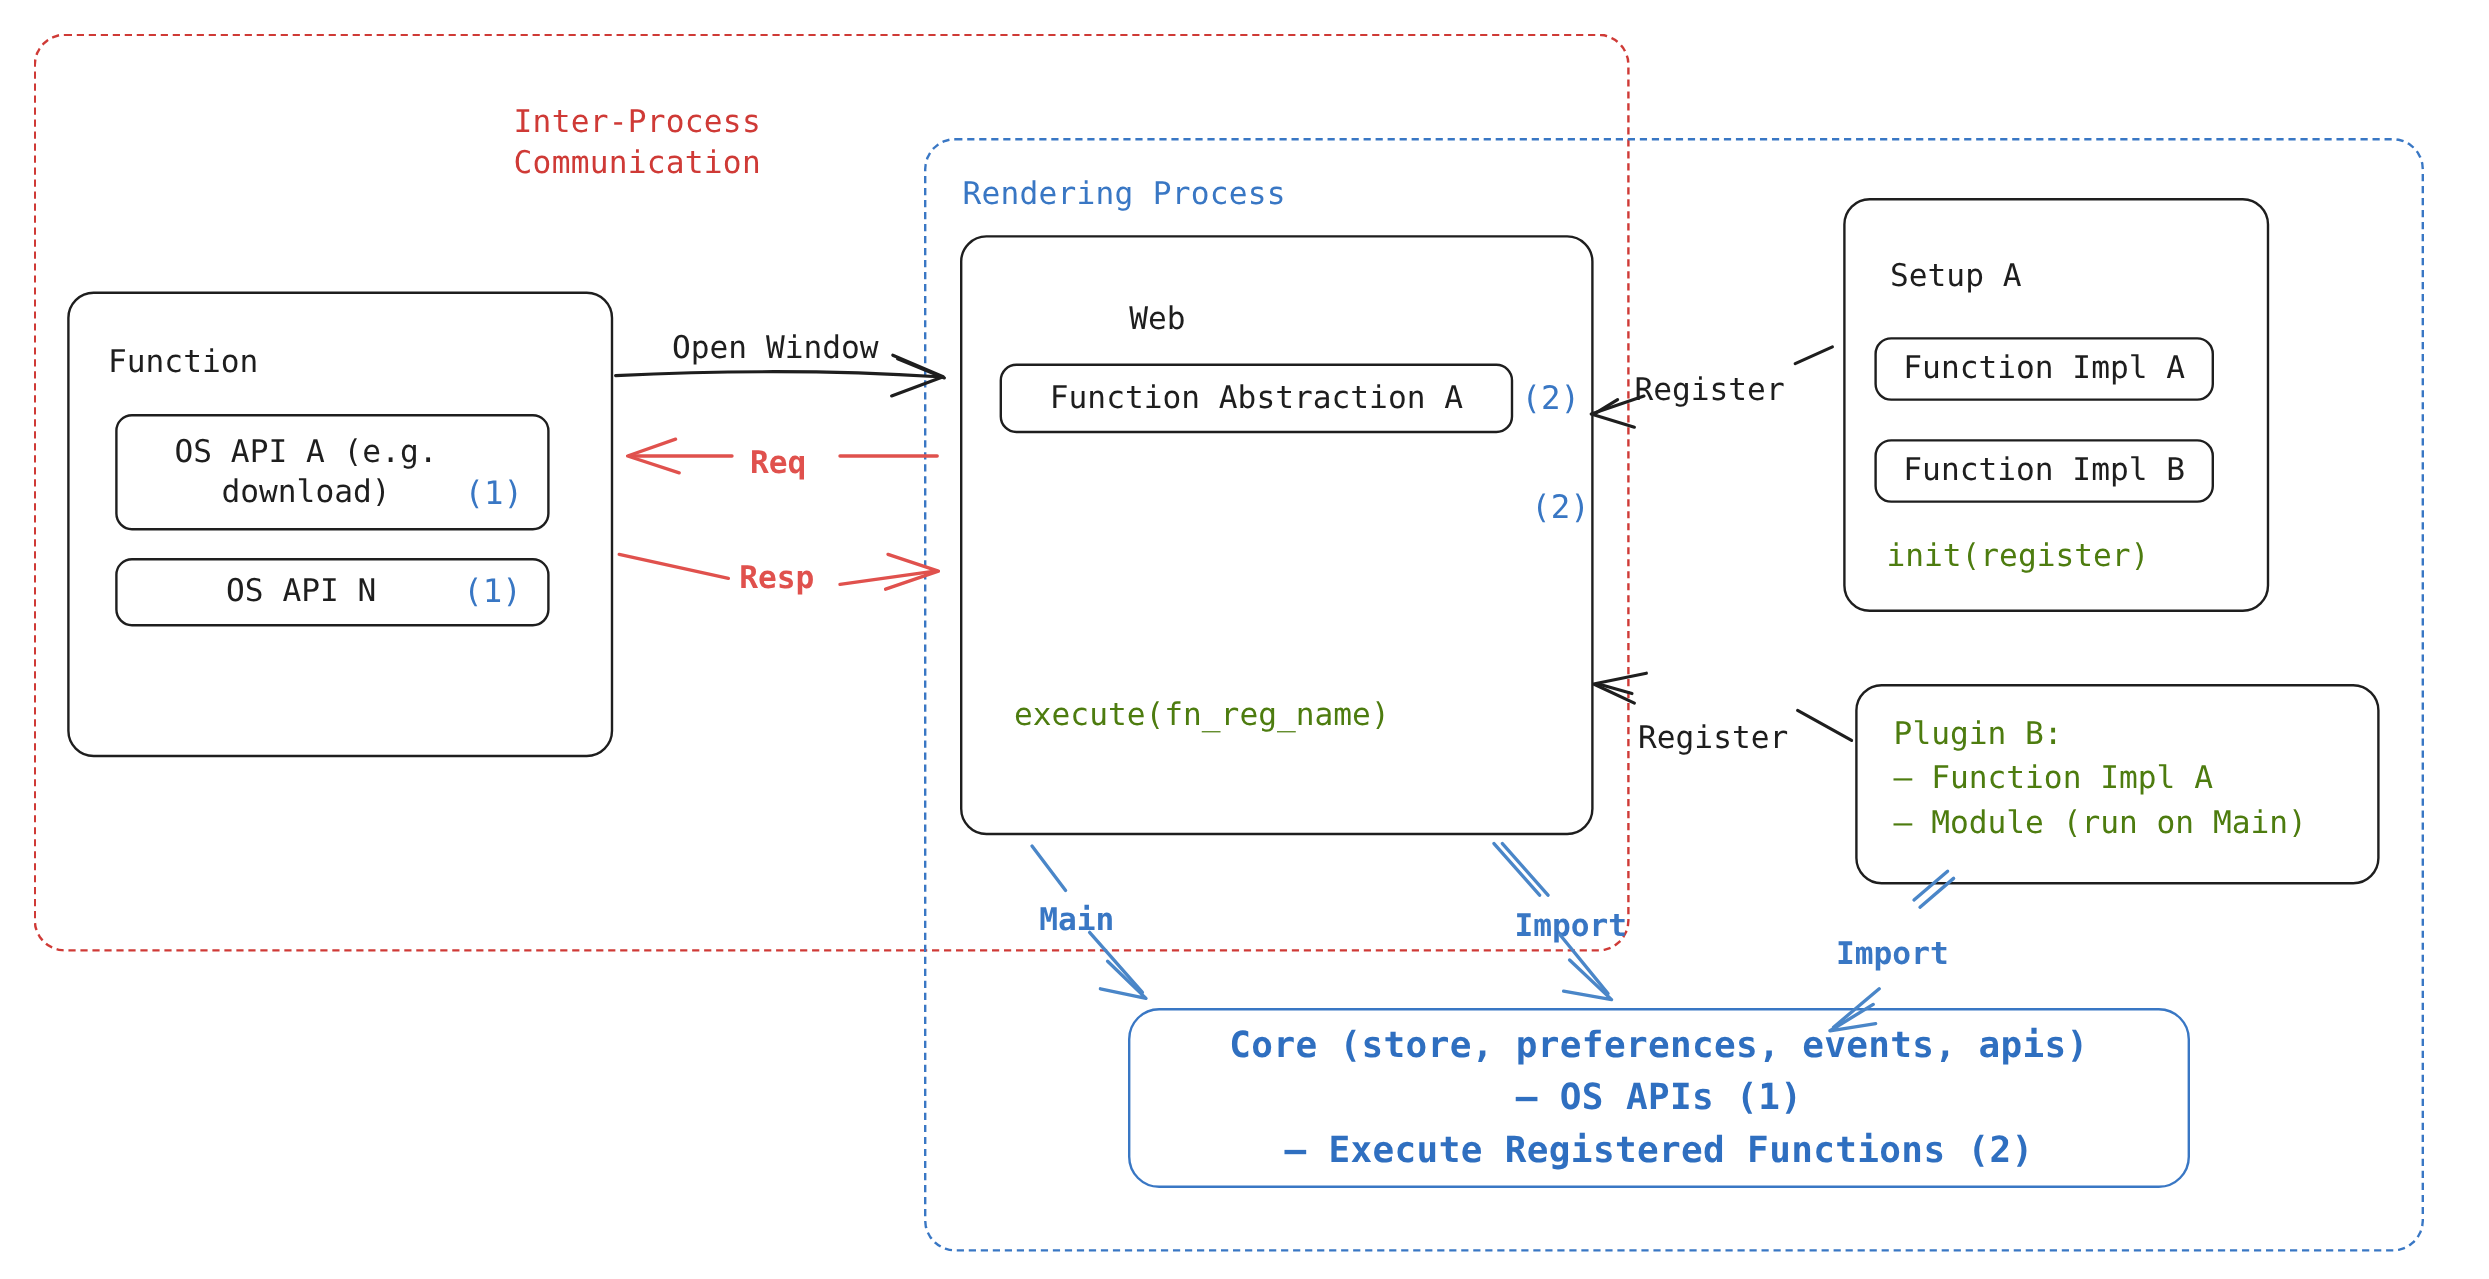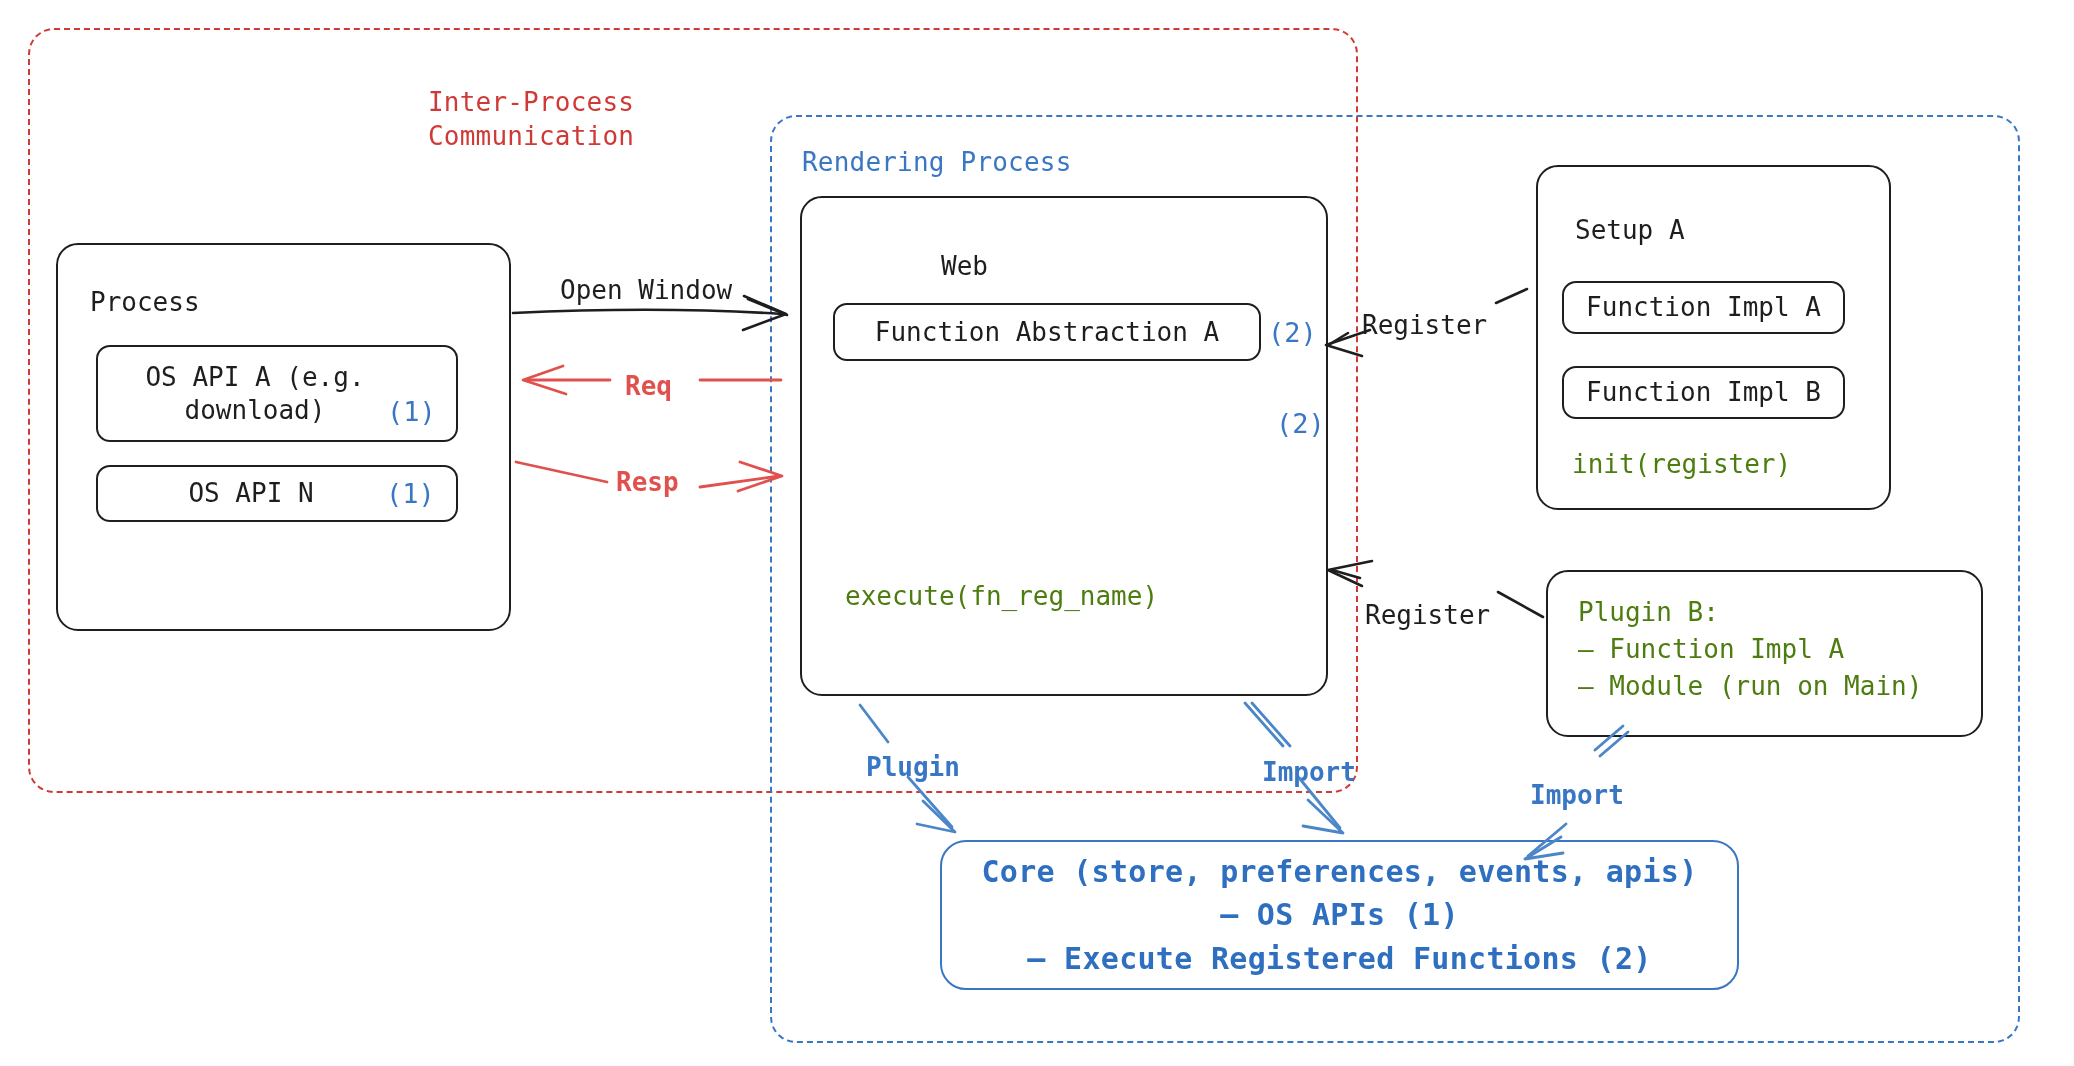--- a/index.html
+++ b/index.html
@@ -84,21 +84,21 @@
   <div class="region region-ipc" style="left:28px; top:28px; width:1330px; height:765px;"></div>
 
   <div class="region region-render" style="left:770px; top:115px; width:1250px; height:928px;"></div>
 
   <div class="region-label label-ipc" style="left:428px; top:85px;">Inter-Process
 Communication</div>
 
   <div class="region-label label-render" style="left:802px; top:145px;">Rendering Process</div>
 
   <div class="box" style="left:56px; top:243px; width:455px; height:388px;">
-    <div class="box-title" style="left:32px; top:42px;">Process</div>
+    <div class="box-title" style="left:32px; top:42px;">Function</div>
   </div>
 
   <div class="box inner" style="left:96px; top:345px; width:362px; height:97px;">
     <div class="inner-text" style="padding-right:54px;">OS API A (e.g.
 download)</div>
   </div>
   <div class="badge" style="left:387px; top:396px;">(1)</div>
 
   <div class="box inner" style="left:96px; top:465px; width:362px; height:57px;">
     <div class="inner-text" style="padding-right:62px;">OS API N</div>
@@ -131,39 +131,39 @@
   </div>
 
   <div class="free-text" style="left:1572px; top:446px;">init(register)</div>
 
   <div class="box" style="left:1546px; top:570px; width:437px; height:167px;">
     <div class="free-text" style="left:30px; top:22px;">Plugin B:
 — Function Impl A
 — Module (run on Main)</div>
   </div>
 
-  <div class="box core" style="left:940px; top:840px; width:799px; height:150px;">
+  <div class="box core" style="left:940px; top:840px; width:885px; height:150px;">
     <div class="core-text">
       <div>Core (store, preferences, events, apis)</div>
       <div>— OS APIs (1)</div>
       <div>— Execute Registered Functions (2)</div>
     </div>
   </div>
 
   <div class="edge-label black" style="left:560px; top:275px;">Open Window</div>
 
   <div class="edge-label red" style="left:625px; top:371px;">Req</div>
 
   <div class="edge-label red" style="left:616px; top:467px;">Resp</div>
 
   <div class="edge-label black" style="left:1362px; top:310px;">Register</div>
 
   <div class="edge-label black" style="left:1365px; top:600px;">Register</div>
 
-  <div class="edge-label blue" style="left:866px; top:752px;">Plugin</div>
+  <div class="edge-label blue" style="left:866px; top:752px;">Main</div>
 
   <div class="edge-label blue" style="left:1262px; top:757px;">Import</div>
 
   <div class="edge-label blue" style="left:1530px; top:780px;">Import</div>
 
   <svg id="wires" viewBox="0 0 2074 1066">
     <defs>
       <style>
         .ln  { fill:none; stroke-linecap:round; stroke-linejoin:round; }
         .blk { stroke:#1e1e1e; stroke-width:2.6; }

